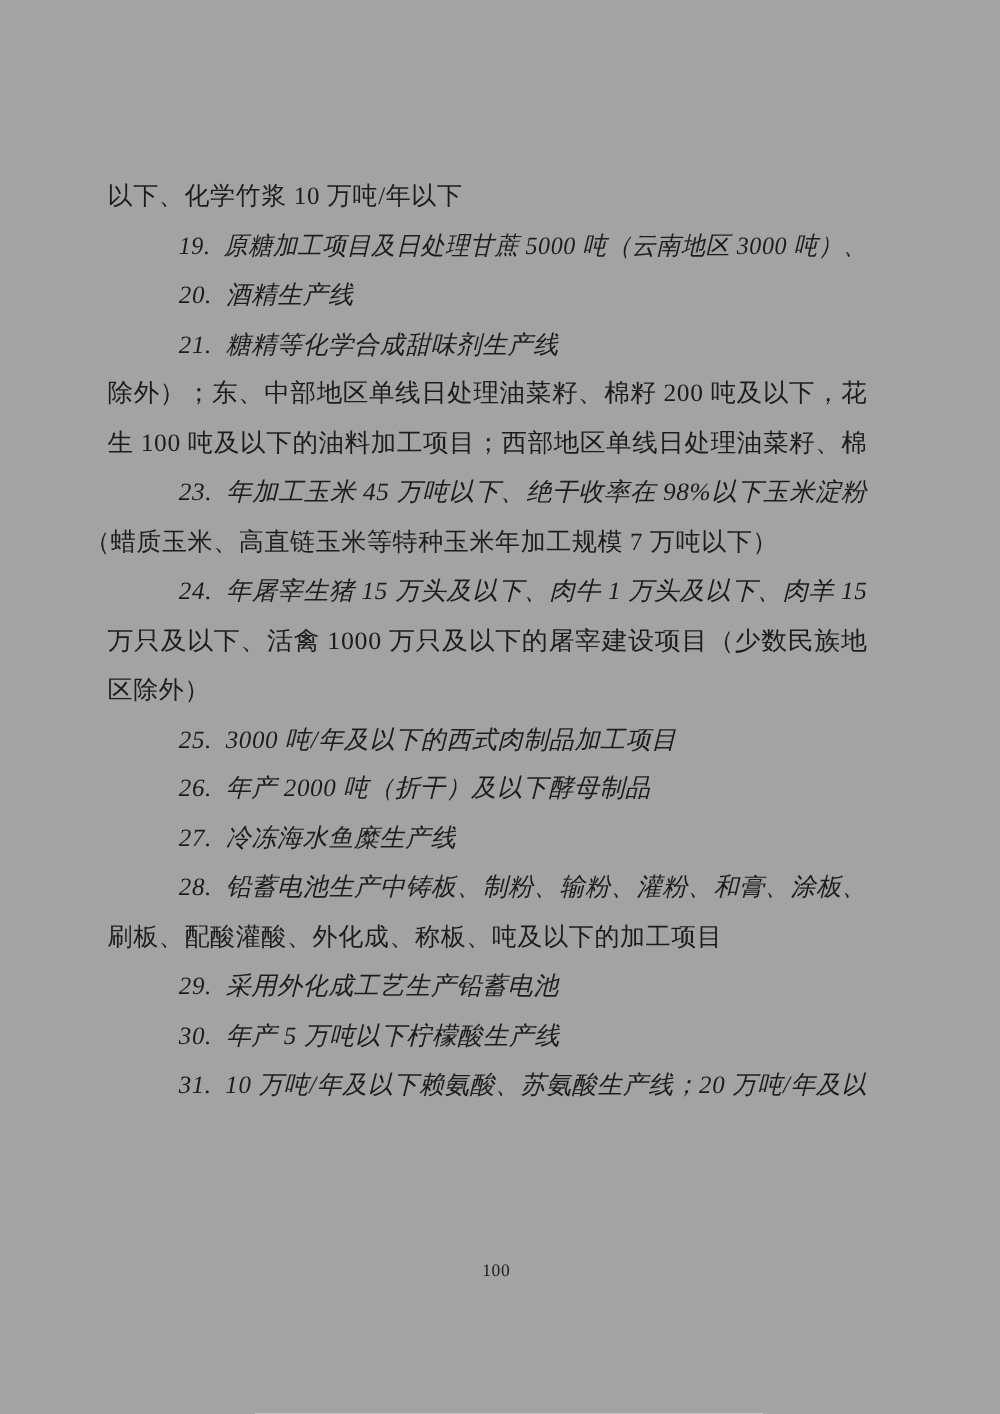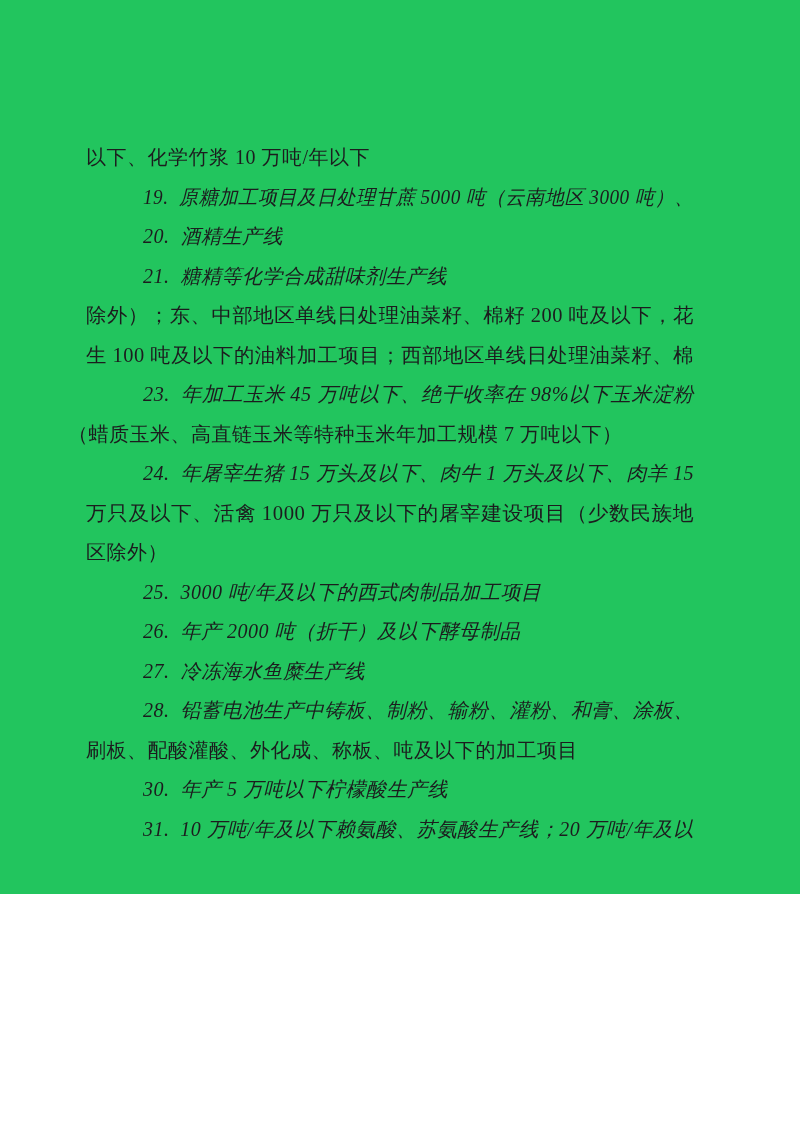--- a/index.html
+++ b/index.html
@@ -3,22 +3,22 @@
 <meta charset="utf-8">
 <style>
   html, body {
     margin: 0;
     padding: 0;
     background: #ffffff;
   }
   .page {
     position: relative;
     width: 800px;
-    height: 894px;
-    background: #22c55e;
+    height: 1131px;
+    background: #a3a3a3;
     overflow: hidden;
     font-family: "Liberation Serif", "DejaVu Serif", serif;
     color: #1c1c1e;
     text-rendering: optimizeLegibility;
   }
   .content {
     position: absolute;
     left: 86px;
     top: 138px;
     width: 608px;
@@ -36,21 +36,21 @@
     display: inline-block;
     transform-origin: 0 50%;
     vertical-align: top;
   }
   .page-number {
     position: absolute;
     top: 1010px;
     left: 0;
     width: 794px;
     text-align: center;
-    font-size: 24px;
+    font-size: 14px;
     letter-spacing: 0.5px;
     color: #1c1c1e;
   }
 </style>
 </head>
 <body>
 
 <div class="page">
   <div class="content" id="doc-body">
       <div class="line"><span class="line-text">以下、化学竹浆 10 万吨/年以下</span></div>
@@ -62,17 +62,18 @@
       <div class="line indent justify"><span class="line-text" style="transform: scaleX(1.01287);">23.&nbsp;&nbsp;年加工玉米 45 万吨以下、绝干收率在 98%以下玉米淀粉</span></div>
       <div class="line hang"><span class="line-text">（蜡质玉米、高直链玉米等特种玉米年加工规模 7 万吨以下）</span></div>
       <div class="line indent justify"><span class="line-text" style="transform: scaleX(1.00547);">24.&nbsp;&nbsp;年屠宰生猪 15 万头及以下、肉牛 1 万头及以下、肉羊 15</span></div>
       <div class="line justify"><span class="line-text" style="transform: scaleX(1.03754);">万只及以下、活禽 1000 万只及以下的屠宰建设项目（少数民族地</span></div>
       <div class="line"><span class="line-text">区除外）</span></div>
       <div class="line indent"><span class="line-text">25.&nbsp;&nbsp;3000 吨/年及以下的西式肉制品加工项目</span></div>
       <div class="line indent"><span class="line-text">26.&nbsp;&nbsp;年产 2000 吨（折干）及以下酵母制品</span></div>
       <div class="line indent"><span class="line-text">27.&nbsp;&nbsp;冷冻海水鱼糜生产线</span></div>
       <div class="line indent justify"><span class="line-text" style="transform: scaleX(1.00182);">28.&nbsp;&nbsp;铅蓄电池生产中铸板、制粉、输粉、灌粉、和膏、涂板、</span></div>
       <div class="line"><span class="line-text">刷板、配酸灌酸、外化成、称板、吨及以下的加工项目</span></div>
+      <div class="line indent"><span class="line-text">29.&nbsp;&nbsp;采用外化成工艺生产铅蓄电池</span></div>
       <div class="line indent"><span class="line-text">30.&nbsp;&nbsp;年产 5 万吨以下柠檬酸生产线</span></div>
       <div class="line indent justify"><span class="line-text" style="transform: scaleX(0.994585);">31.&nbsp;&nbsp;10 万吨/年及以下赖氨酸、苏氨酸生产线；20 万吨/年及以</span></div>
     </div>
   <div class="page-number">100</div>
 </div>
 
 </body></html>

